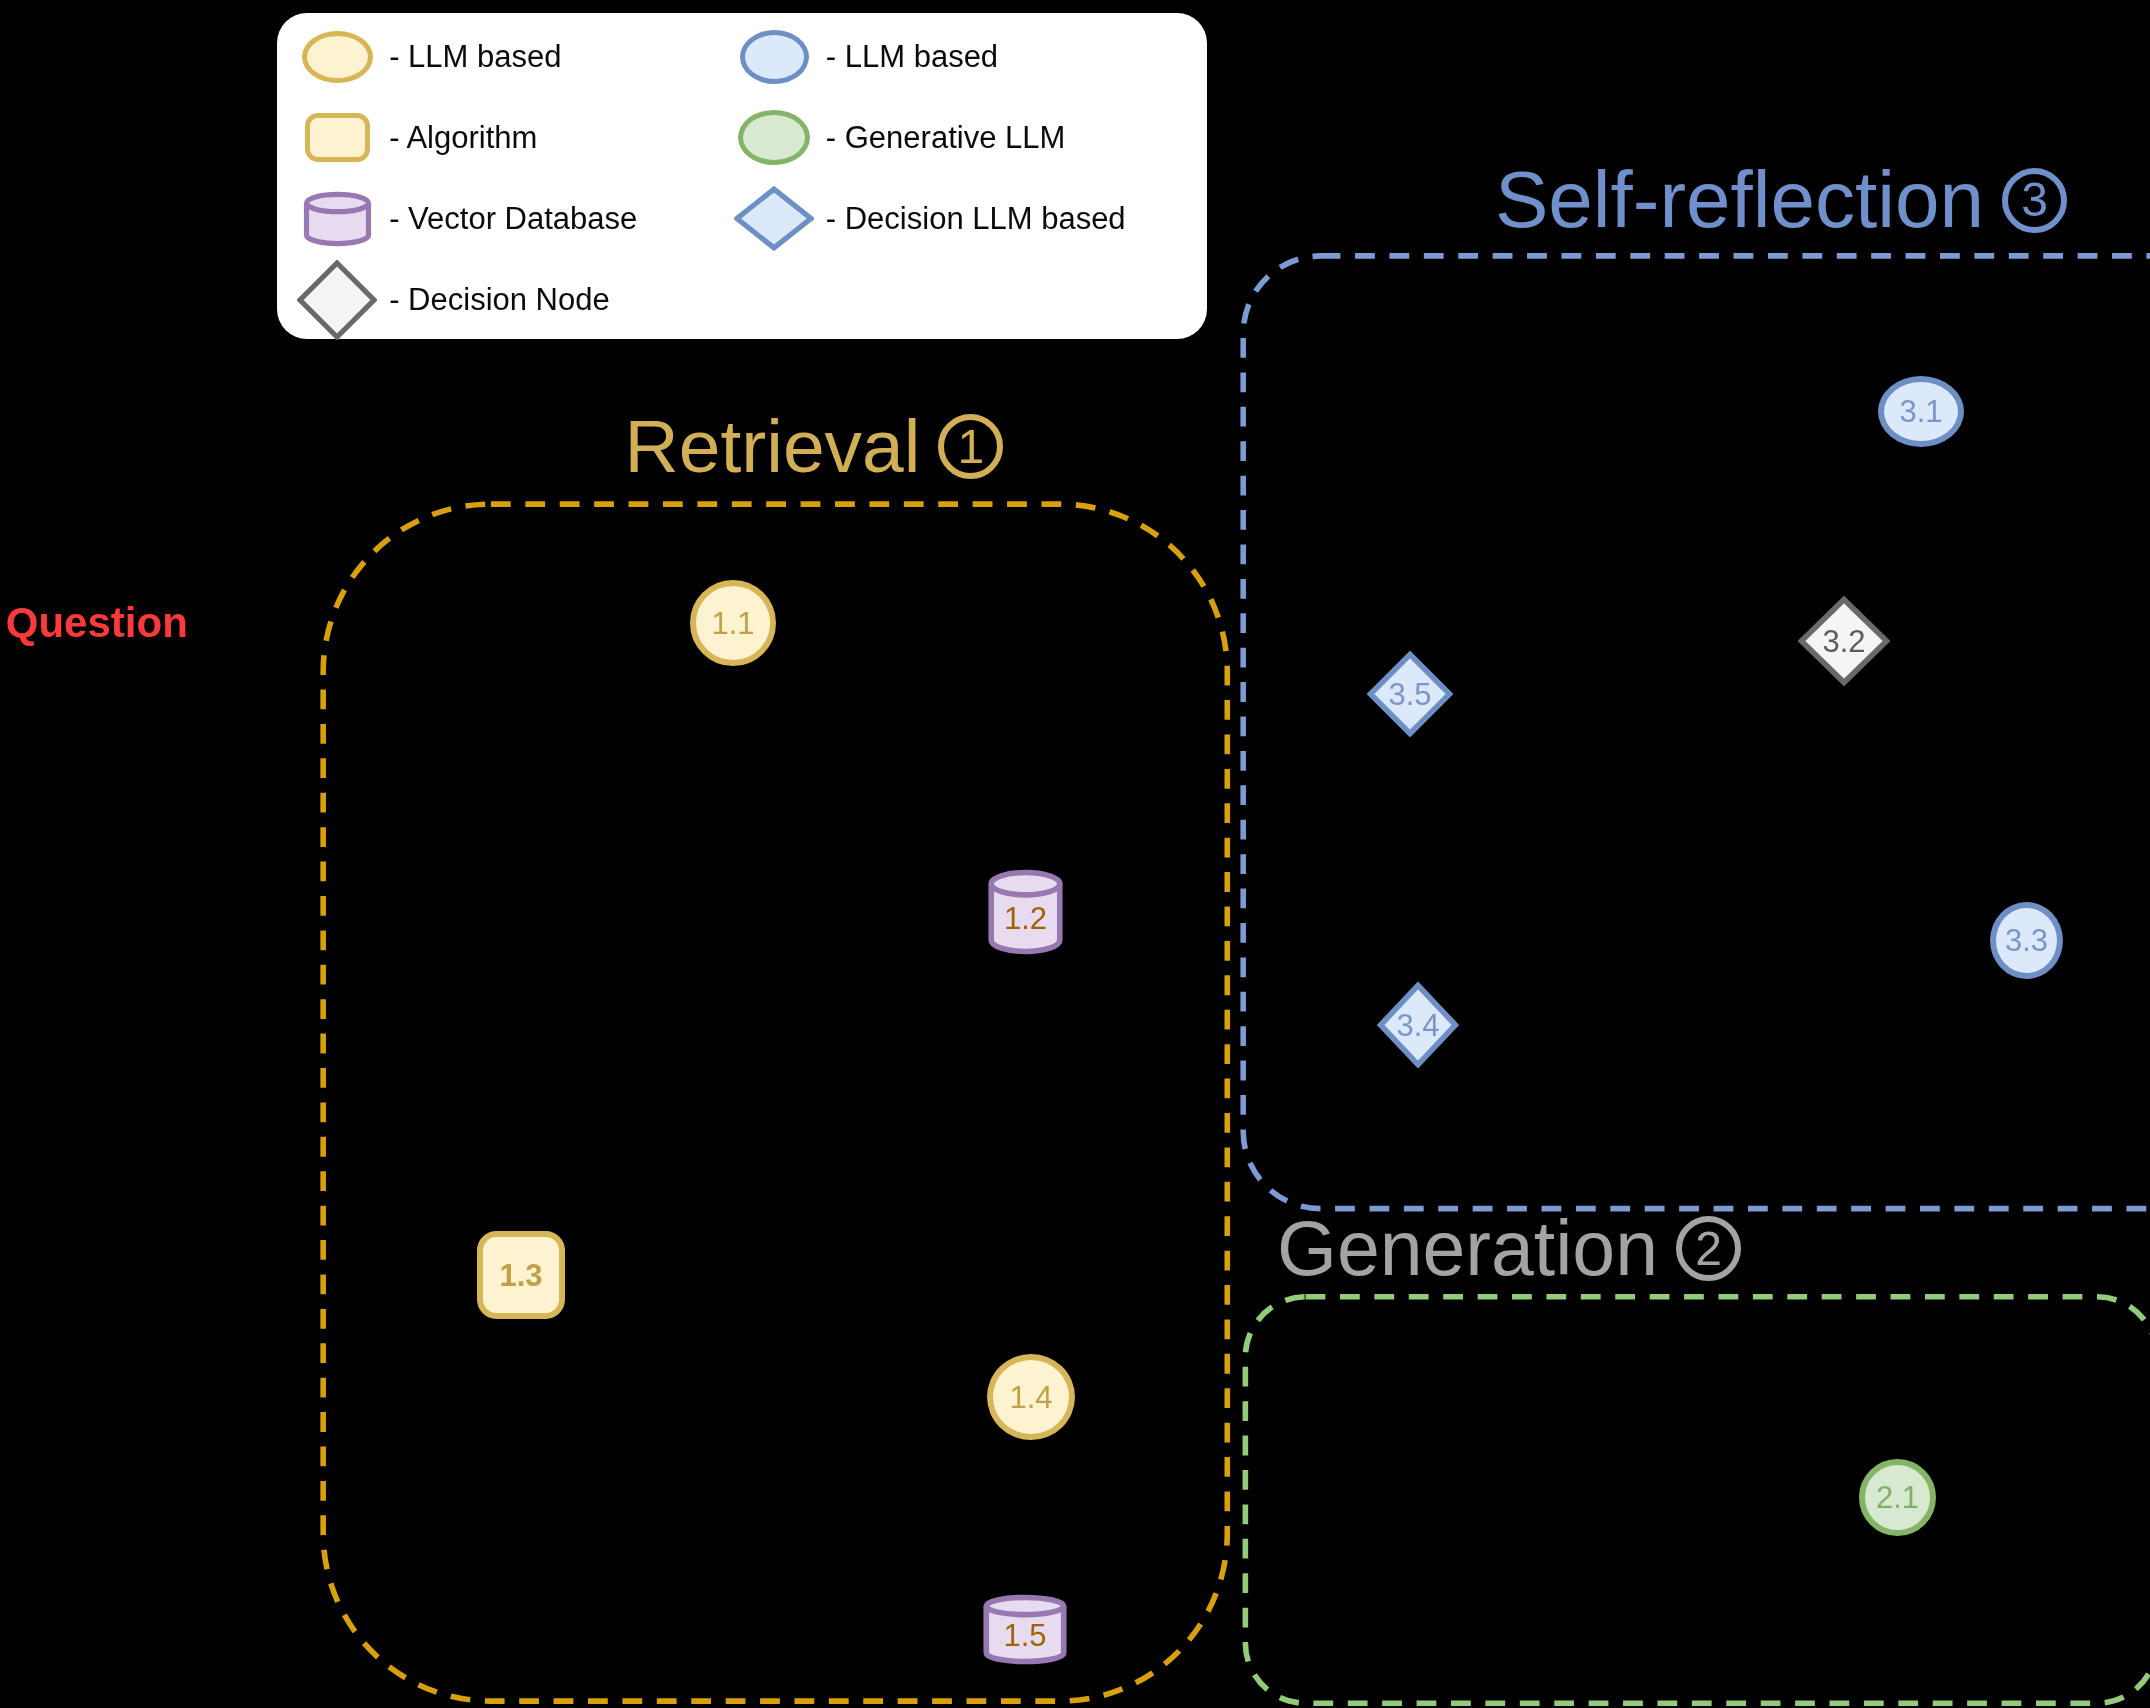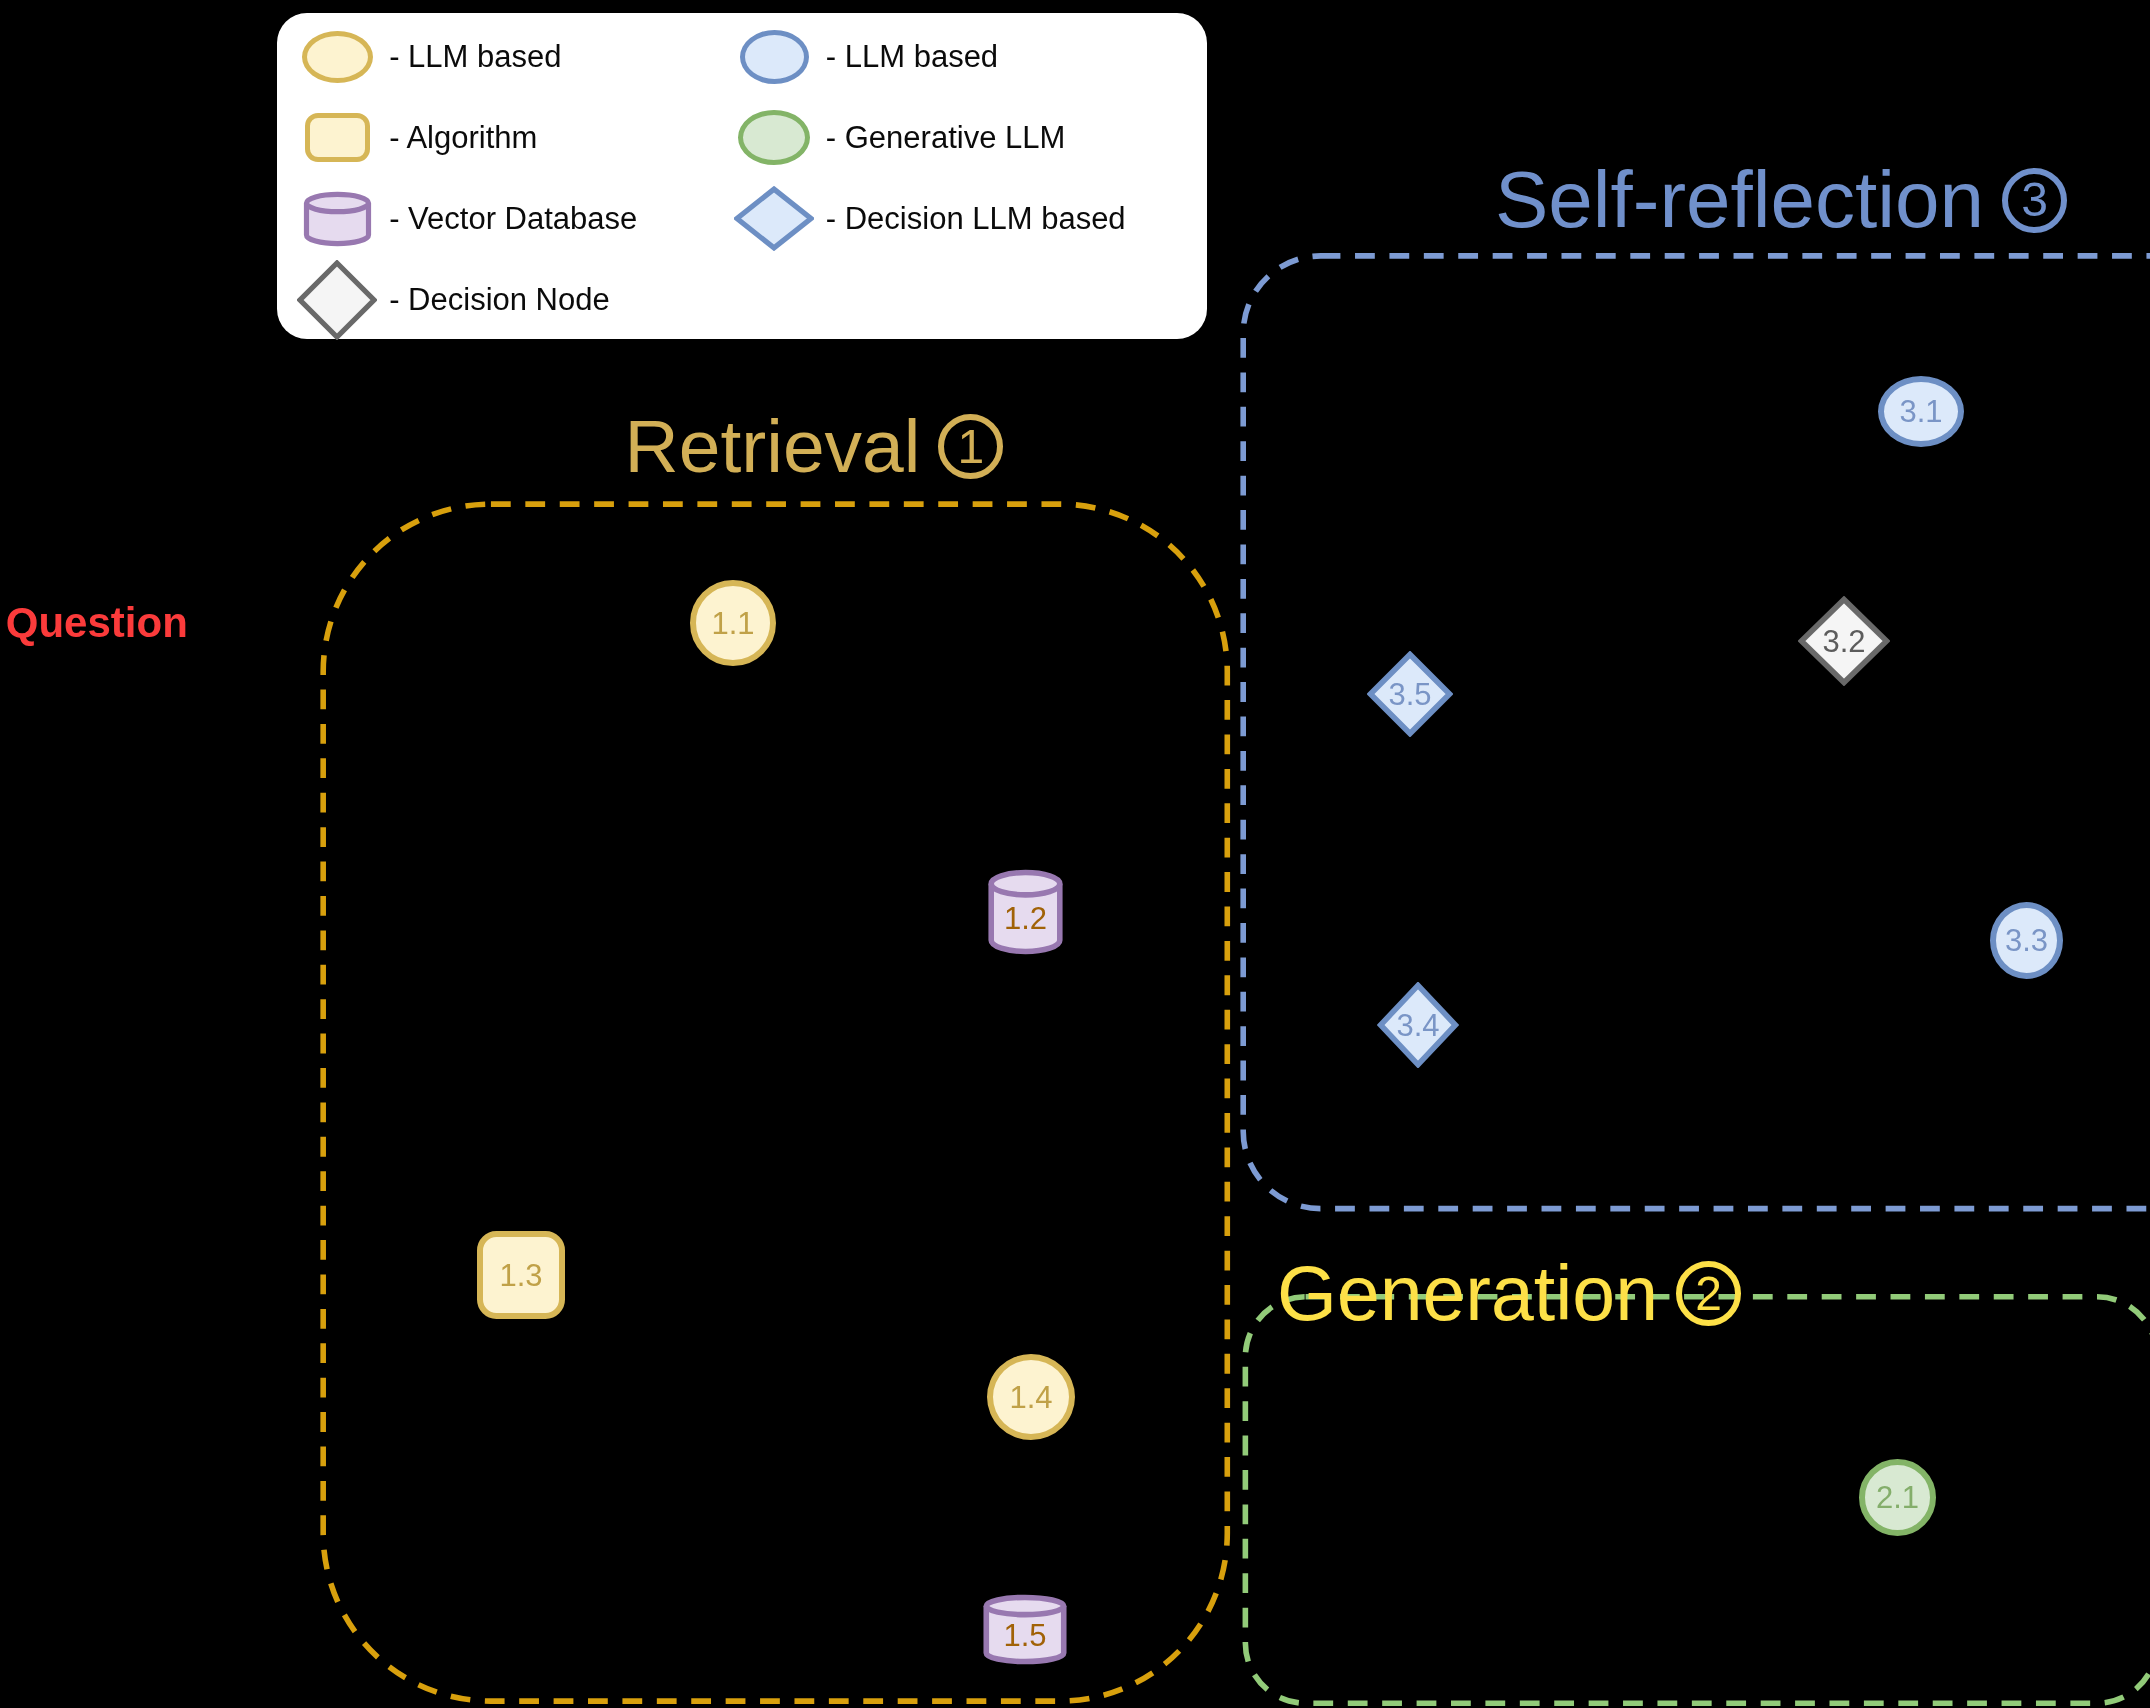--- a/index.html
+++ b/index.html
@@ -23,21 +23,21 @@
   
   .frame-layer{position:absolute;left:0;top:0;width:2532px;height:1708px;pointer-events:none;}
 
   .gtitle{position:absolute;display:flex;align-items:center;gap:18px;line-height:1;}
   .gtitle .badge{width:65px;height:65px;border:6px solid currentColor;border-radius:50%;
                  display:flex;align-items:center;justify-content:center;font-size:48px;flex:none;box-sizing:border-box;}
   .title-retrieval{left:323px;top:409px;width:904px;justify-content:center;transform:translateX(39px);
                    color:#D2AF56;font-size:75px;}
   .title-selfreflection{left:1243px;top:160px;width:994px;justify-content:center;transform:translateX(41px);
                    color:#7090CB;font-size:80px;}
-  .title-generation{left:1277px;top:1210px;color:#fde047;font-size:77px;margin-top:45px;}
+  .title-generation{left:1277px;top:1210px;color:#a3a3a3;font-size:77px;}
 
   
   .side-label{position:absolute;font-weight:bold;line-height:1.22;}
   .lbl-question{left:4.3px;top:597px;width:185px;text-align:center;color:#FB3B3B;font-size:42px;}
 
   
   .node{position:absolute;box-sizing:border-box;display:flex;align-items:center;justify-content:center;
         font-size:31px;line-height:1;}
   .ellipse{border-radius:50%;}
   .rounded{border-radius:19.4px;}
@@ -139,21 +139,21 @@
   </div>
 
   <div class="node shape-node" style="left:988px;top:869px;width:75px;height:86px;">
     <svg viewBox="0 0 175 200">
       <path d="M7.5,34 a80,26 0 0 1 160,0 v132 a80,26 0 0 1 -160,0 z" fill="#E6DBEF" stroke="#9878B0" stroke-width="13"></path>
       <path d="M7.5,34 a80,26 0 0 0 160,0" fill="none" stroke="#9878B0" stroke-width="13"></path>
     </svg>
     <span class="purple-label cyl-label-low">1.2</span>
   </div>
 
-  <div class="node rounded ynode" style="left:477px;top:1231px;width:88px;height:88px;">
+  <div class="node rounded ynode" style="left:477px;top:1231px;width:88px;height:88px;font-weight:bold;">
     <span>1.3</span>
   </div>
 
   <div class="node ellipse ynode" style="left:987px;top:1354px;width:88px;height:86px;">
     <span>1.4</span>
   </div>
 
   <div class="node shape-node" style="left:983px;top:1594px;width:84px;height:71px;">
     <svg viewBox="0 0 195 165">
       <path d="M7.5,28 a90,20 0 0 1 180,0 v109 a90,20 0 0 1 -180,0 z" fill="#E6DBEF" stroke="#9878B0" stroke-width="13"></path>

